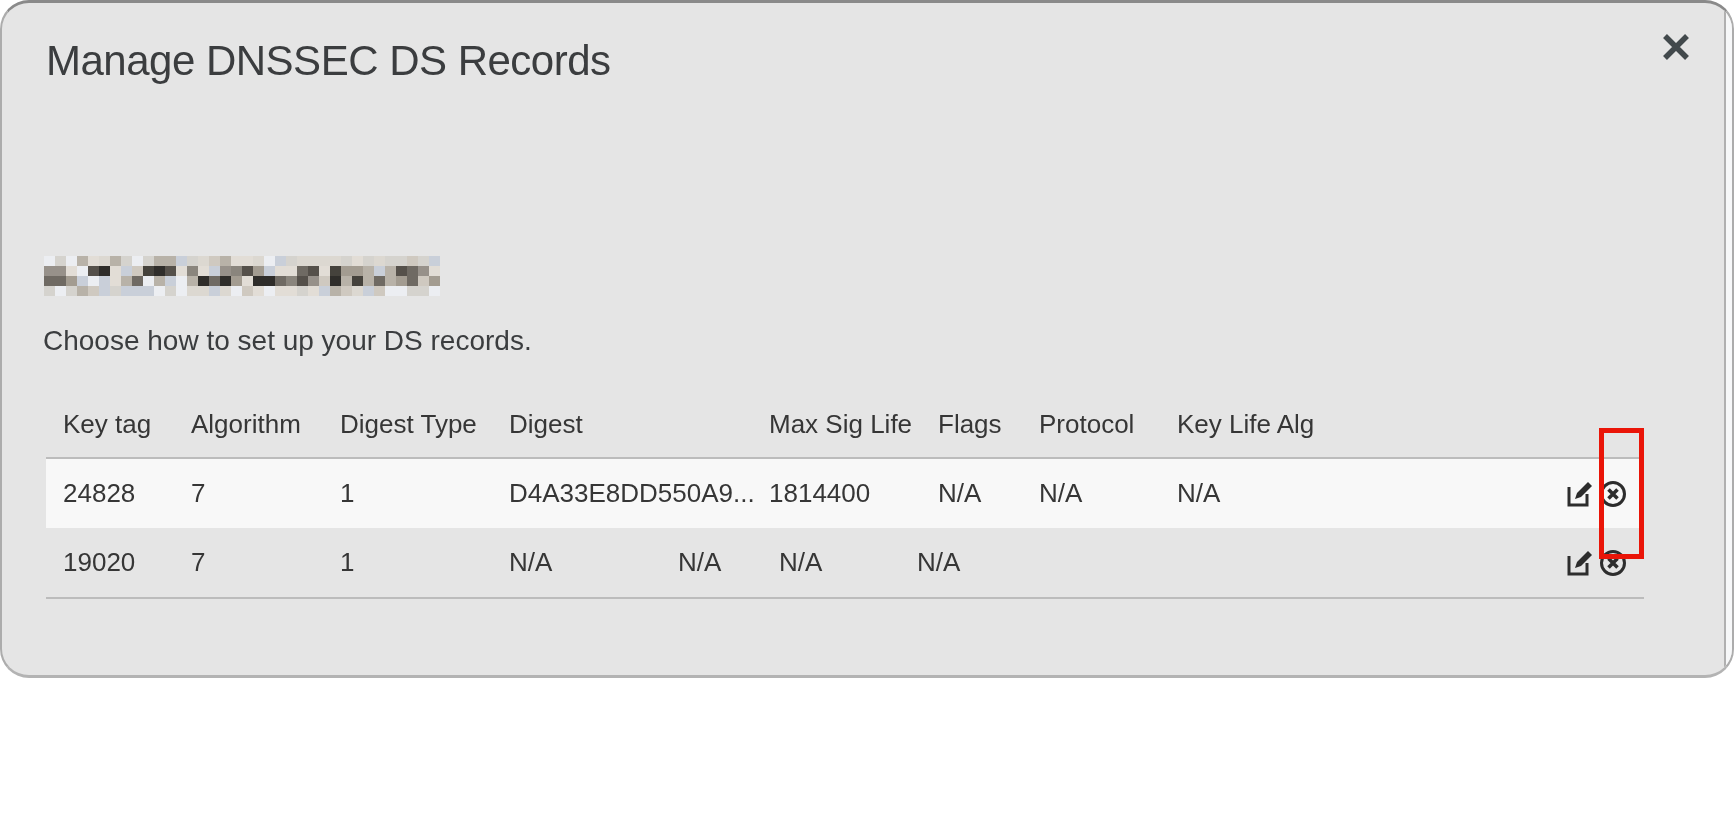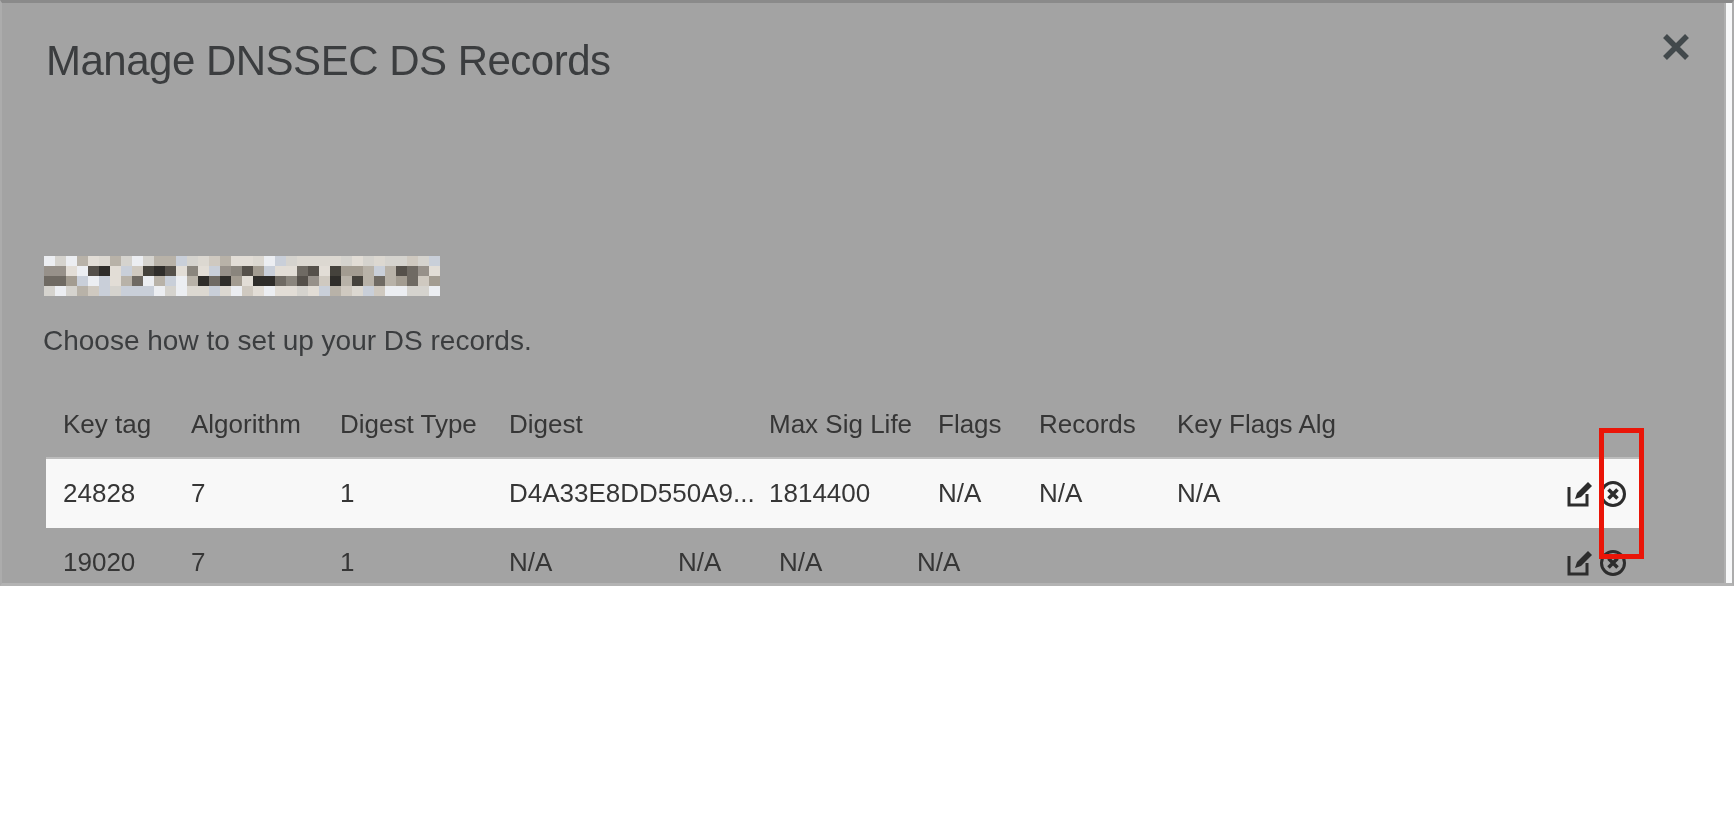--- a/index.html
+++ b/index.html
@@ -1,22 +1,22 @@
 <!DOCTYPE html>
 <html><head>
 <meta charset="utf-8">
 <style>
   * { margin:0; padding:0; box-sizing:border-box; }
   html,body { width:1734px; height:830px; background:#fff; }
   body { font-family:"Liberation Sans","DejaVu Sans",sans-serif; color:#3a3c3e; }
 
   .dialog {
-    position:relative; width:1734px; height:586px; background:#a3a3a3; overflow:hidden;
+    position:relative; width:1734px; height:678px; background:#e5e5e5; overflow:hidden;
     border-top:3px solid #8a8a8a; border-left:2px solid #acacac;
-    border-right:2px solid #acacac; border-bottom:3px solid #b3b3b3;
+    border-right:2px solid #acacac; border-bottom:3px solid #b3b3b3;border-radius:29px;
   }
 
   .title {
     position:absolute; left:44px; top:34px;
     font-size:42px; font-weight:400; letter-spacing:-0.5px; color:#3b3d3f;
   }
 
   .close-btn { position:absolute; left:1656px; top:26px; width:36px; height:36px; cursor:pointer; }
   .close-btn svg { display:block; }
 
@@ -84,22 +84,22 @@
   <div class="subtitle">Choose how to set up your DS records.</div>
 
   <div class="ds-table">
     <div class="t-head">
       <div class="c-keytag">Key tag</div>
       <div class="c-alg">Algorithm</div>
       <div class="c-dtype">Digest Type</div>
       <div class="c-digest">Digest</div>
       <div class="c-msl">Max Sig Life</div>
       <div class="c-flags">Flags</div>
-      <div class="c-proto">Records</div>
-      <div class="c-kda">Key Flags Alg</div>
+      <div class="c-proto">Protocol</div>
+      <div class="c-kda">Key Life Alg</div>
       <div class="c-actions"></div>
     </div>
 
     <div class="t-rows">
       <div class="t-row alt">
         <div class="c-keytag">24828</div>
         <div class="c-alg">7</div>
         <div class="c-dtype">1</div>
         <div class="c-digest">D4A33E8DD550A9...</div>
         <div class="c-msl">1814400</div>

